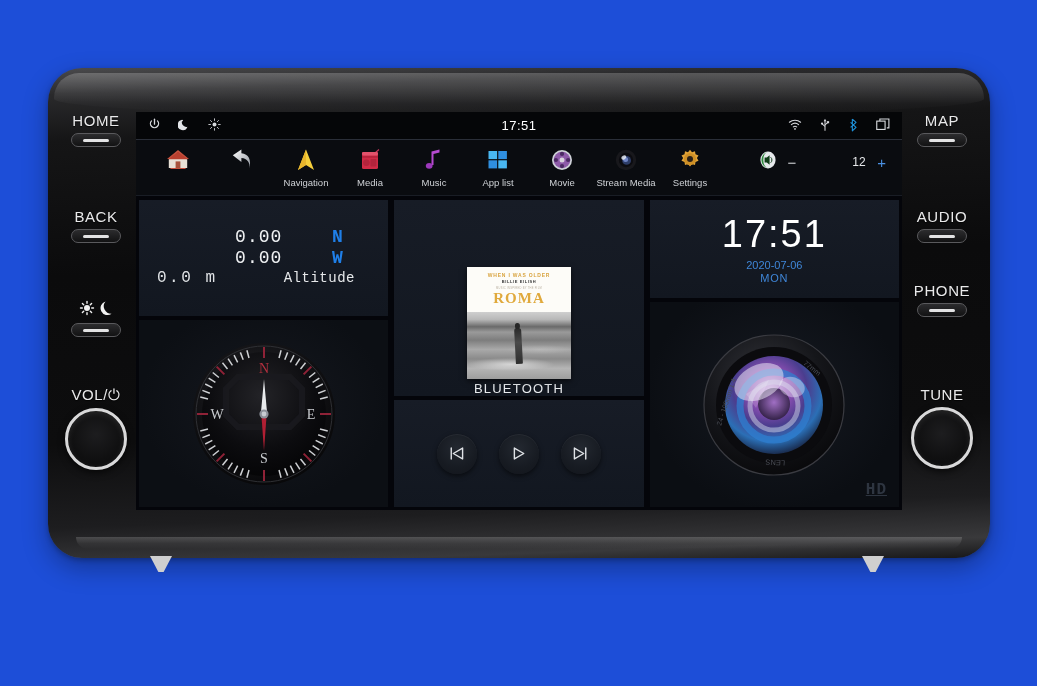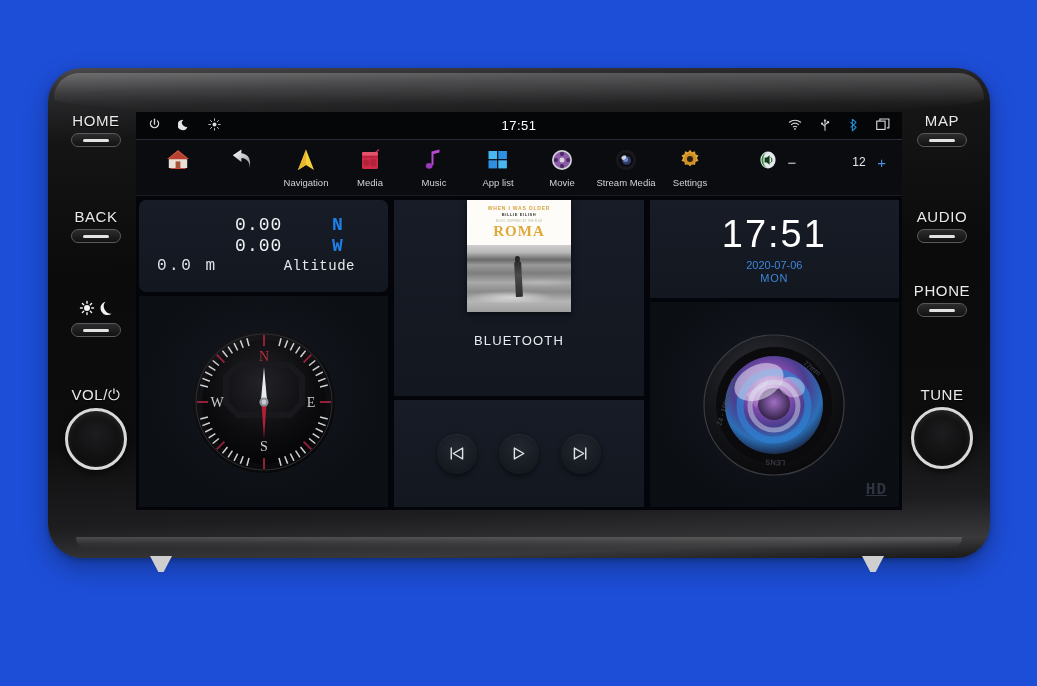--- a/index.html
+++ b/index.html
@@ -79,35 +79,35 @@
   .vol-btn { color:#cfd2d6; font-size: 15px; line-height:1; }
   .vol-btn.plus { color:#4a90e2; }
   .vol-val { color:#e6e8ea; font-size: 12px; min-width: 16px; text-align:left;margin-left:47px; }
 
   
   .panels { display:flex; gap: 6px; padding: 4px 3px 3px 3px; height: 314px; background:#04050a; }
   .panel { flex:1; display:flex; flex-direction:column; gap: 4px; }
   .card { background: linear-gradient(180deg,#171c26 0%,#121720 100%); }
 
   
-  .gps { height: 92px; display:flex; flex-direction:column; justify-content:center;
-         padding: 4px 14px 6px 14px; gap: 1px; font-family:"Liberation Mono", monospace;border-radius:7px; }
+  .gps { height: 116px; display:flex; flex-direction:column; justify-content:center;
+         padding: 4px 14px 6px 14px; gap: 1px; font-family:"Liberation Mono", monospace; }
   .gps-row { display:flex; align-items:baseline; }
   .gps-val { color:#eef0f2; font-size: 18px; letter-spacing:1px; flex:1; text-align:right; padding-right: 18px; }
   .gps-dir { color:#1f7fe8; font-size: 18px; font-weight:bold; width: 74px; text-align:center; }
   .gps-row.alt .gps-val { color:#dfe2e5; font-size: 16px; letter-spacing:2.5px; text-align:left; padding-left:4px; }
   .gps-row.alt .gps-dir { color:#e6e8ea; font-size: 14px; font-weight:normal; width: 110px; letter-spacing:.5px; }
 
   
   .compass-card { flex:1; display:flex; align-items:center; justify-content:center;
                   background: radial-gradient(ellipse at 50% 45%, #15181f 0%, #0c0f14 70%); }
 
   
   .media-top { flex: 0 0 196px; display:flex; flex-direction:column;
-               align-items:center; justify-content:flex-start; gap: 21px; }
+               align-items:center; justify-content:flex-end; gap: 2px; }
   .art { width: 104px; height: 112px; position:relative; overflow:hidden;
          background:#fdfcf8; box-shadow: 0 2px 6px rgba(0,0,0,.6); }
   .art-top { height: 45px; background:#fdfcf8; padding-top:5px; text-align:center; }
   .art-t1 { color:#d9a440; font-size: 5px; letter-spacing:.8px; font-weight:bold; }
   .art-t2 { color:#3a3a3a; font-size: 4px; letter-spacing:.6px; font-weight:bold; margin-top:1px; }
   .art-t3 { color:#b9b0a0; font-size: 2.6px; letter-spacing:.3px; margin-top:3px; }
   .art-t4 { color:#e0a93c; font-size: 15px; font-weight:bold; letter-spacing:1px;
             font-family:"Liberation Serif", serif; line-height:1; margin-top:1px; }
   .art-photo { position:absolute; left:0; right:0; top:45px; bottom:0;
     background:

